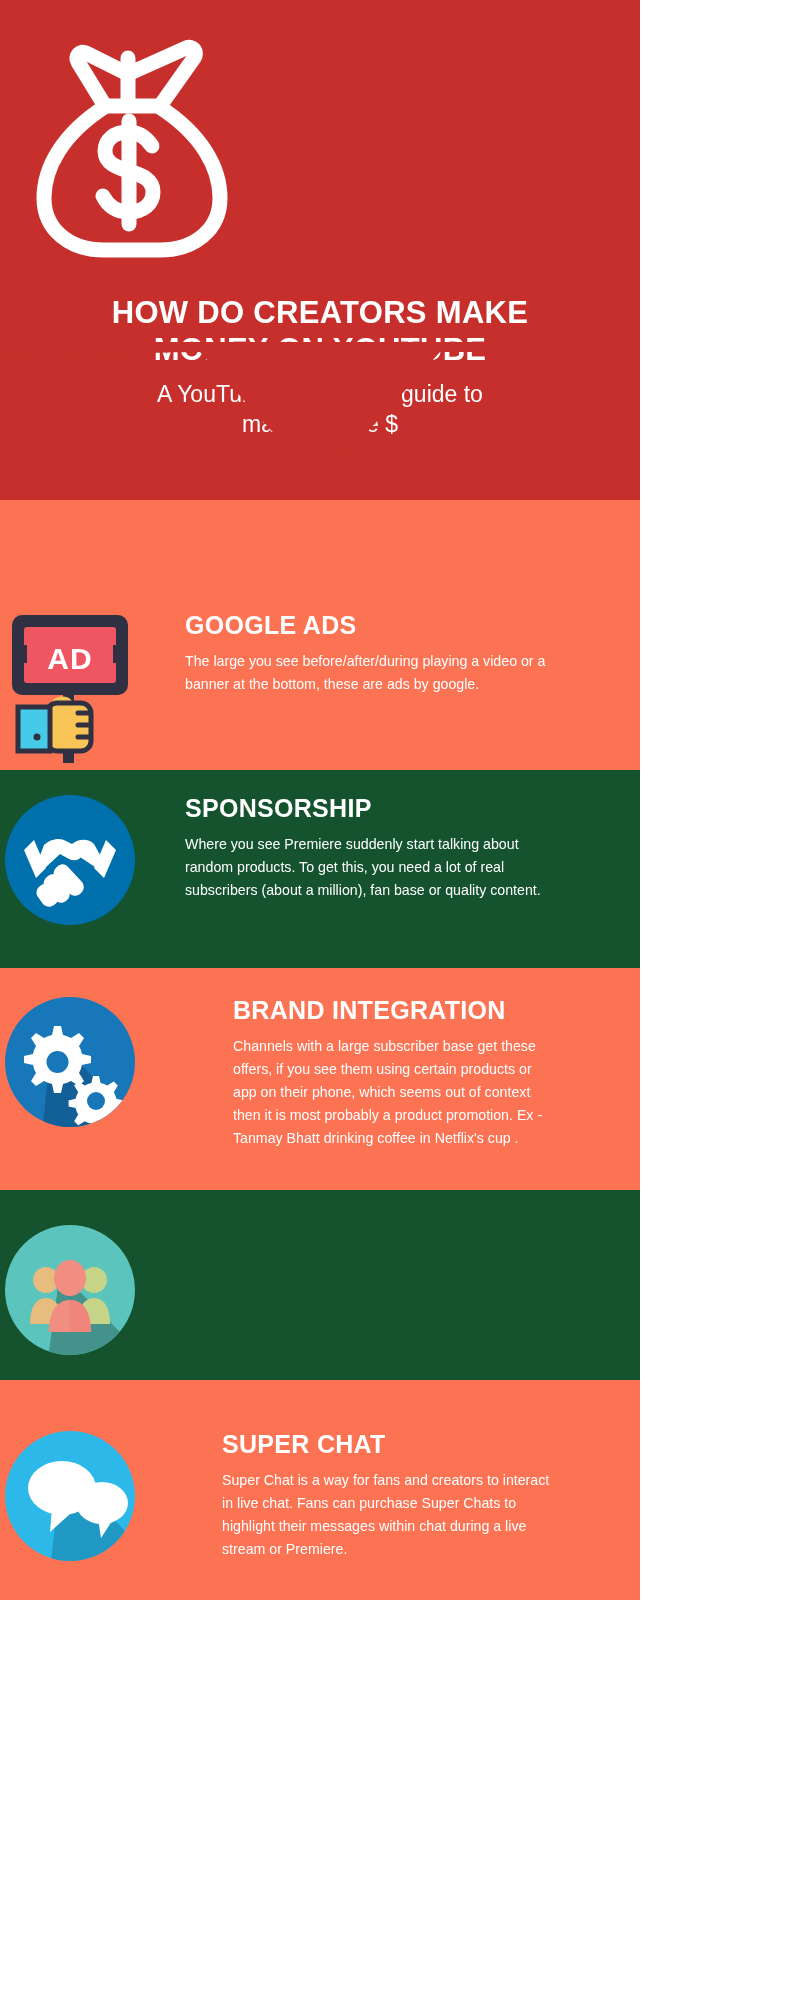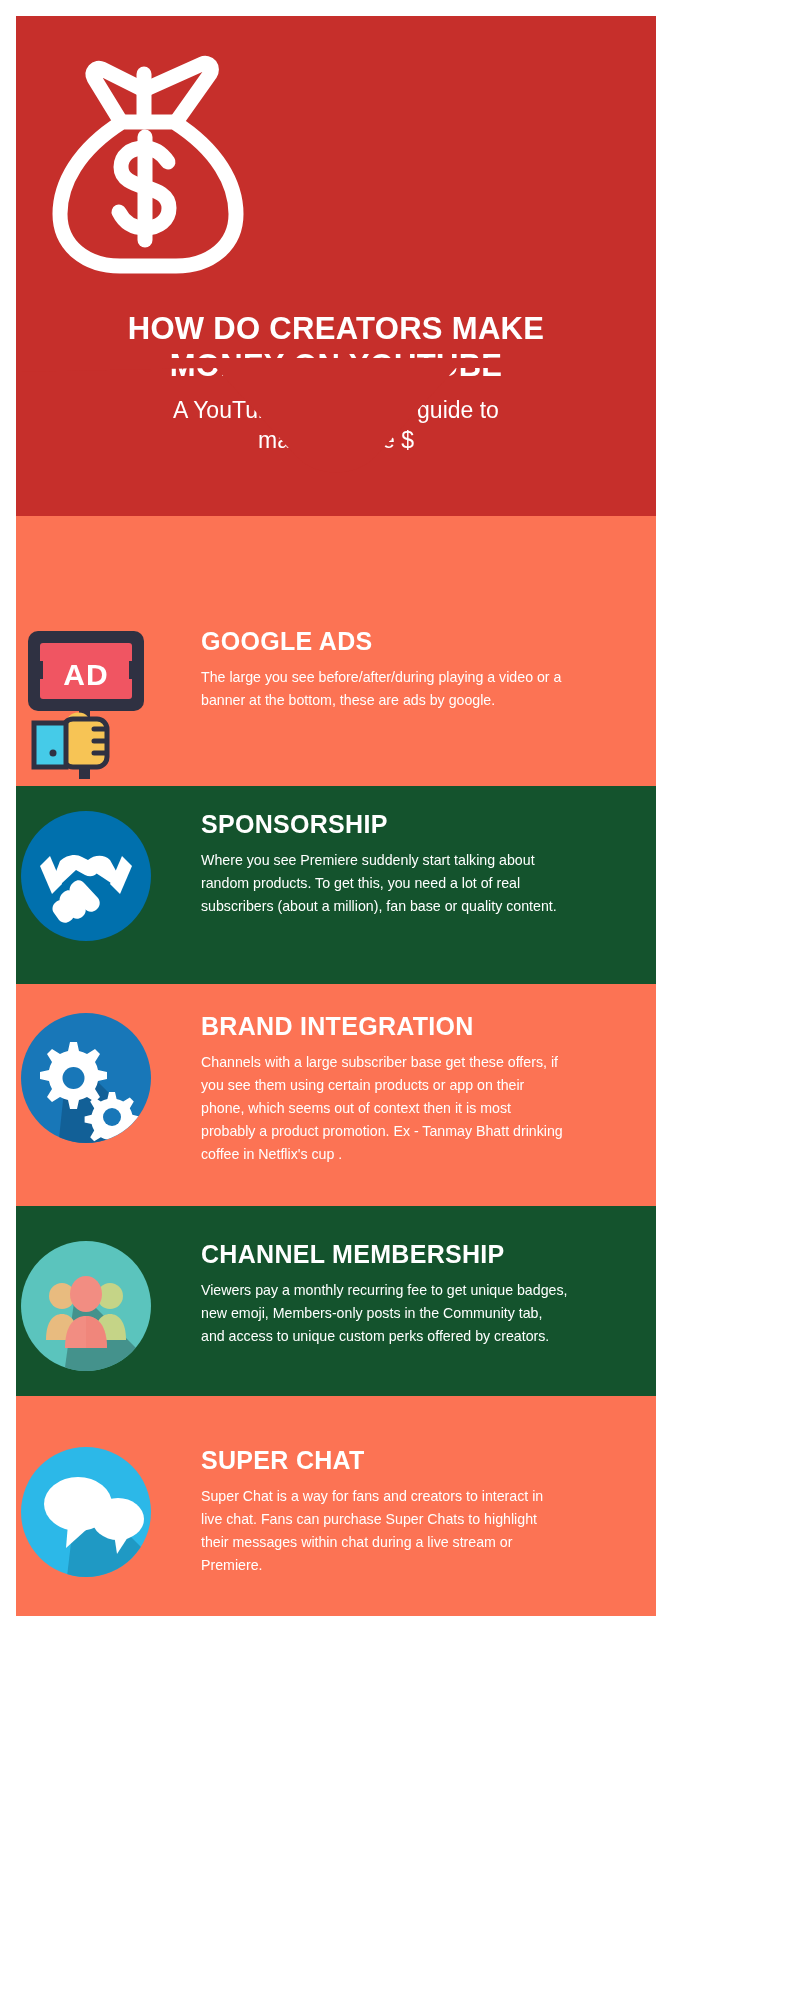--- a/index.html
+++ b/index.html
@@ -7,21 +7,21 @@
     padding: 0;
     background: #ffffff;
   }
   body {
     font-family: "Liberation Sans", sans-serif;
   }
   .infographic {
     position: relative;
     width: 640px;
     height: 1600px;
-    margin: 16px;
+    margin: 0;
     overflow: hidden;
     background: #fc7354;
   }
 
   
   .header {
     position: absolute;
     left: 0; top: 0;
     width: 640px;
     height: 500px;
@@ -115,23 +115,23 @@
     font-size: 14.2px;
     line-height: 1.62;
     font-weight: 300;
     margin: 0;
     max-width: 372px;
   }
 
   
   .sec-ads      { height: 185px; padding-top: 22px; }
   .sec-spons    { height: 198px; padding-top: 20px; }
-  .sec-brand    { height: 222px; padding-top: 24px; }
+  .sec-brand    { height: 222px; padding-top: 24px; gap: 48px; }
   .sec-member   { height: 190px; padding-top: 30px; }
-  .sec-super    { height: 220px; padding-top: 46px; }
+  .sec-super    { height: 220px; padding-top: 46px; gap: 37px; }
   svg { display: block; }
 </style>
 </head>
 <body>
 
 <div class="infographic">
 
   <div class="header">
 
     <div class="money-bag">
@@ -259,24 +259,20 @@
                 <circle cx="94" cy="60" r="13" fill="#c5d487"></circle>
                 <path d="M78 104 C78 86 85 78 94 78 C103 78 110 86 110 104 Z" fill="#c5d487"></path>
                 <ellipse cx="70" cy="58" rx="16" ry="18" fill="#f28d82"></ellipse>
                 <path d="M49 112 C49 90 58 80 70 80 C82 80 91 90 91 112 Z" fill="#f28d82"></path>
                 <path d="M70 40 L70 112 L91 112 C91 90 82 80 70 80 Z" fill="#ef8176" opacity="0.55"></path>
               </g>
             </g>
           </svg>
         </span>
       </div>
-      <div class="sec-body">
-        <h2 class="sec-title">CHANNEL MEMBERSHIP</h2>
-        <p class="sec-desc">Viewers pay a monthly recurring fee to get unique badges, new emoji, Members-only posts in the Community tab, and access to unique custom perks offered by creators.</p>
-      </div>
     </div>
 
     <div class="section tone-a sec-super">
       <div class="sec-icon">
         <span>
           <svg width="140" height="140" viewBox="0 0 140 140" aria-hidden="true">
             <defs>
               <clipPath id="clipChat">
                   <circle cx="70" cy="70" r="65"></circle>
                 </clipPath>

